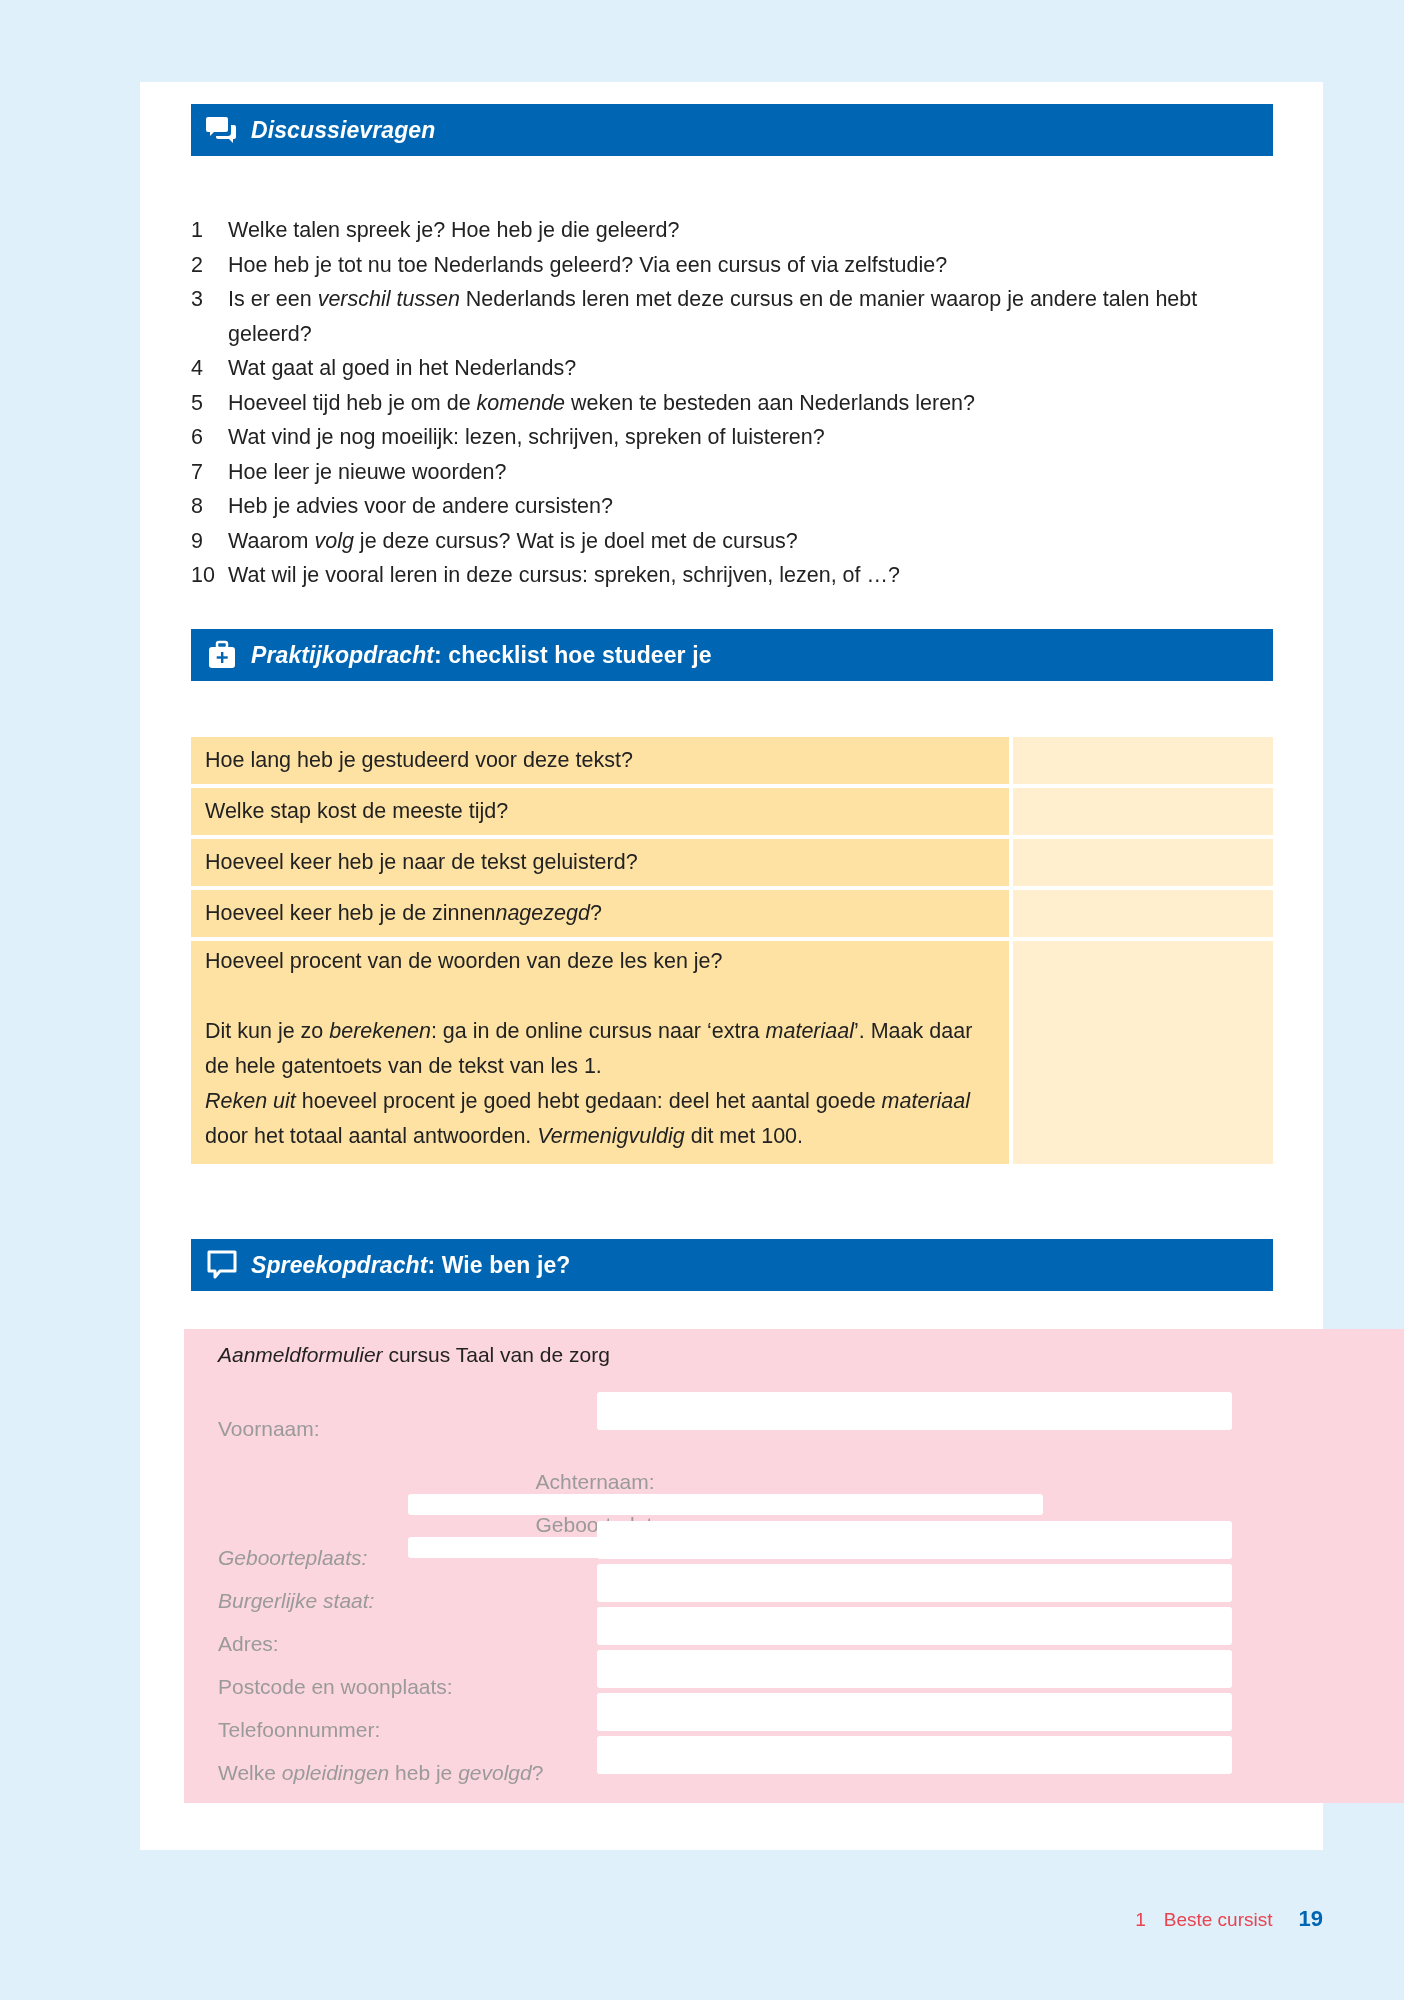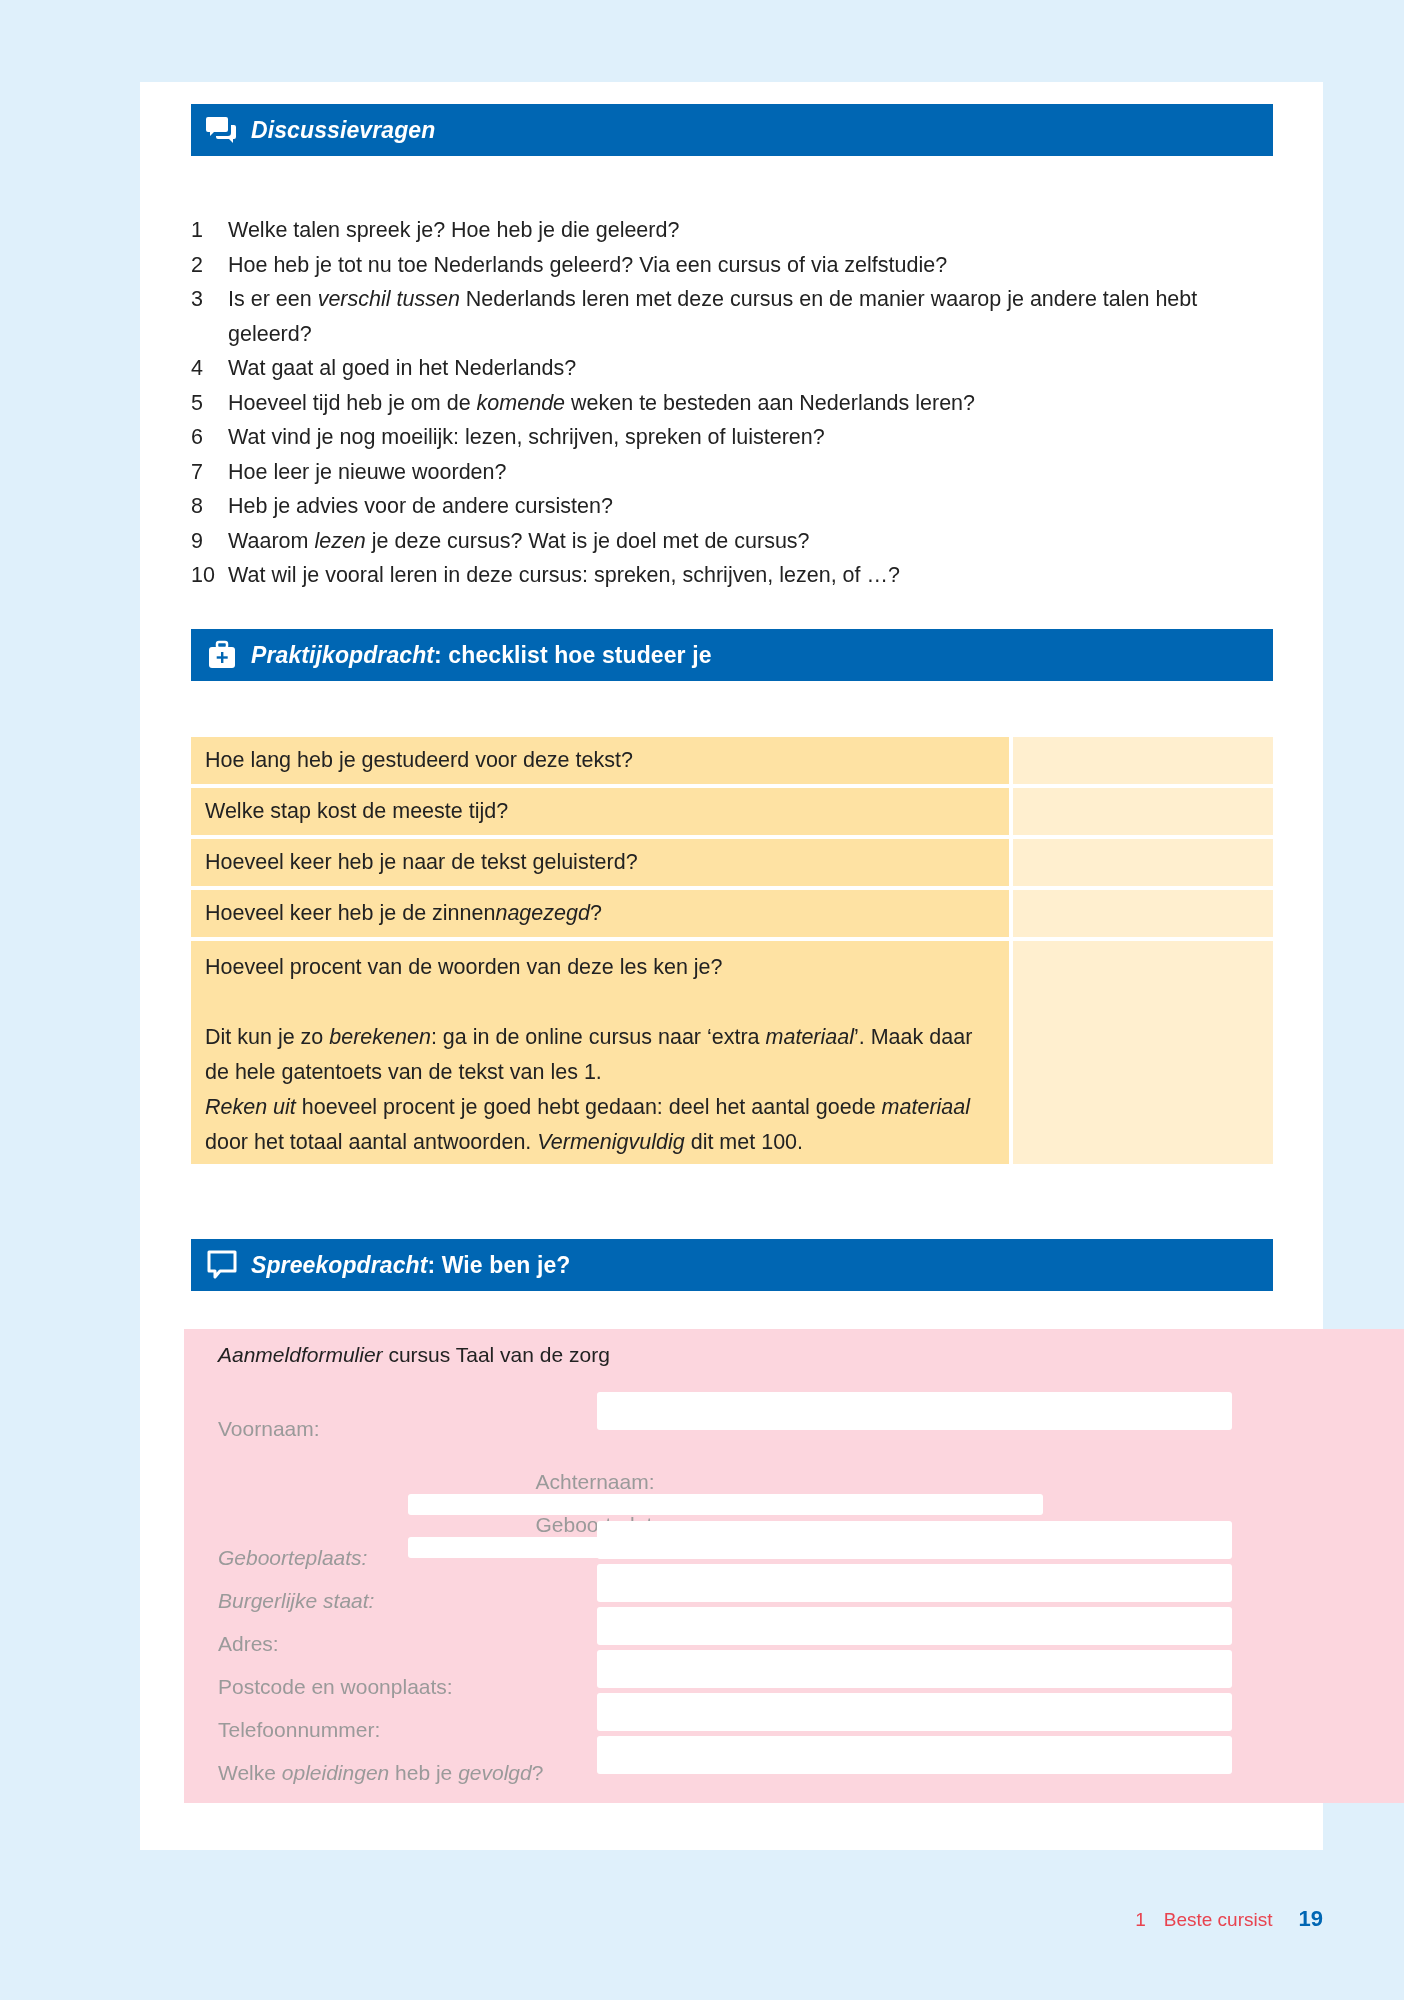--- a/index.html
+++ b/index.html
@@ -54,21 +54,21 @@
   .crow .q {
     width: 818px; background: #fee2a3;
     font-size: 21.5px; padding: 0 14px;
     display: flex; align-items: center; color: #222;
   }
   .crow .a {
     flex: 1; margin-left: 4px; background: #ffefcf;
   }
   .crow.short .q { height: 47px; align-items: center; }
   .crow.tall .q {
-    height: 223px; display: block; padding-top: 9px; line-height: 35px;
+    height: 223px; display: block; padding-top: 3px; line-height: 35px;
   }
   .crow.tall .q p { margin: 0; }
   .crow.tall .q .gap { height: 35px; }
 
   
   .formbox {
     position: absolute; left: 44px; top: 1247px; width: 1238px; height: 474px;
     background: #fcd6de;
   }
   .formbox .ftitle {
@@ -141,21 +141,21 @@
       <li>
         <span class="num">7</span>
         <span class="txt"><span>Hoe leer je nieuwe woorden?</span></span>
       </li>
       <li>
         <span class="num">8</span>
         <span class="txt"><span>Heb je advies voor de andere cursisten?</span></span>
       </li>
       <li>
         <span class="num">9</span>
-        <span class="txt"><span>Waarom </span><i>lezen</i><span> je deze cursus? Wat is je doel met de cursus?</span></span>
+        <span class="txt"><span>Waarom </span><i>volg</i><span> je deze cursus? Wat is je doel met de cursus?</span></span>
       </li>
       <li>
         <span class="num">10</span>
         <span class="txt"><span>Wat wil je vooral leren in deze cursus: spreken, schrijven, lezen, of …?</span></span>
       </li>
     </ol>
 
   <div class="section-header" style="top:547px;">
     <span class="icon">
       <svg width="30" height="30" viewBox="0 0 30 30">

